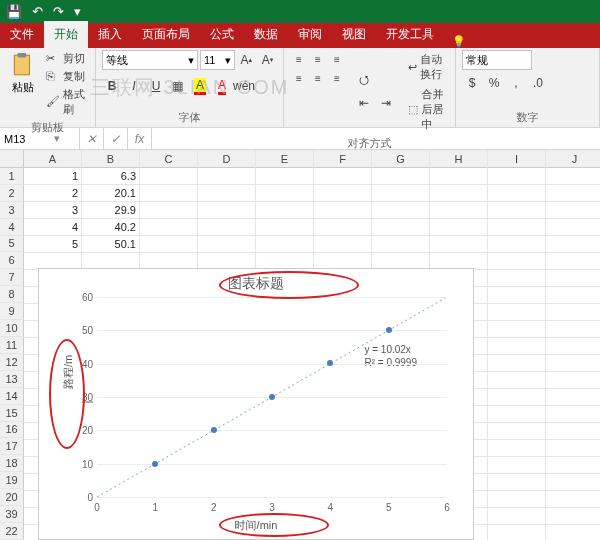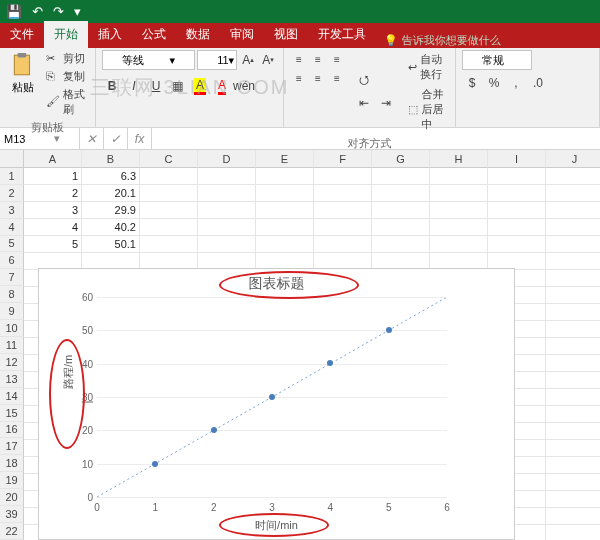--- a/index.html
+++ b/index.html
@@ -13,21 +13,21 @@
 .ribbon { background: #f1f1f1; border-bottom: 1px solid #d4d4d4; height: 80px; display: flex; position: relative; }
 .ribbon::after { content: attr(data-wm); position: absolute; left: 90px; top: 26px; font-size: 20px; color: rgba(170,170,170,0.5); letter-spacing: 2px; pointer-events: none; }
 .group { border-right: 1px solid #d4d4d4; padding: 2px 6px 0; display: flex; flex-direction: column; }
 .group-body { flex: 1; display: flex; gap: 4px; }
 .group-label { text-align: center; font-size: 11px; color: #666; padding: 2px 0; }
 .vstack { display: flex; flex-direction: column; gap: 1px; justify-content: center; }
 .btn-small { display: flex; align-items: center; gap: 3px; padding: 1px 2px; font-size: 11px; color: #444; cursor: pointer; }
 .btn-small .ic { width: 14px; height: 14px; display: inline-block; }
 .paste-big { display: flex; flex-direction: column; align-items: center; padding: 2px 4px; cursor: pointer; }
 .paste-big .ic { width: 26px; height: 28px; }
-.sel { border: 1px solid #c4c4c4; background: #fff; height: 20px; font-size: 11px; padding: 0 19px; display: flex; align-items: center; justify-content: space-between; cursor: pointer; }
+.sel { border: 1px solid #c4c4c4; background: #fff; height: 20px; font-size: 11px; padding: 0 3px; display: flex; align-items: center; justify-content: space-between; cursor: pointer; }
 .font-row { display: flex; gap: 2px; margin-bottom: 3px; }
 .icon-row { display: flex; gap: 2px; }
 .ib { width: 20px; height: 20px; border: 1px solid transparent; display: flex; align-items: center; justify-content: center; font-size: 12px; cursor: pointer; color: #444; }
 .align-grid { display: grid; grid-template-columns: repeat(3, 18px); grid-template-rows: repeat(2, 18px); gap: 1px; }
 .align-grid .ib { width: 18px; height: 18px; font-size: 10px; }
 .wrap-btn { display: flex; align-items: center; gap: 3px; font-size: 11px; padding: 2px; cursor: pointer; color: #444; }
 .formula-bar { height: 22px; border-bottom: 1px solid #d4d4d4; display: flex; align-items: stretch; background: #fff; }
 .name-box { width: 80px; border-right: 1px solid #d4d4d4; display: flex; align-items: center; padding: 0 4px; font-size: 11px; }
 .name-box input { border: none; width: 50px; font-size: 11px; outline: none; }
 .fb-btn { width: 24px; display: flex; align-items: center; justify-content: center; border-right: 1px solid #d4d4d4; color: #888; cursor: pointer; font-size: 12px; font-style: italic; }
@@ -35,21 +35,21 @@
 .sheet { display: flex; height: 390px; overflow: hidden; }
 .rowhdrs { display: flex; flex-direction: column; }
 .corner { width: 24px; height: 18px; background: #f0f0f0; border-right: 1px solid #ccc; border-bottom: 1px solid #ccc; }
 .rowhdr { width: 24px; height: 17px; background: #f0f0f0; border-right: 1px solid #ccc; border-bottom: 1px solid #e5e5e5; font-size: 11px; color: #444; display: flex; align-items: center; justify-content: center; cursor: pointer; }
 .gridarea { flex: 1; display: flex; flex-direction: column; position: relative; }
 .colhdrs { display: flex; height: 18px; }
 .colhdr { width: 58px; height: 18px; background: #f0f0f0; border-right: 1px solid #e5e5e5; border-bottom: 1px solid #ccc; font-size: 11px; color: #444; display: flex; align-items: center; justify-content: center; cursor: pointer; }
 .cells { position: relative; flex: 1; }
 .row { display: flex; height: 17px; }
 .cell { width: 58px; height: 17px; border-right: 1px solid #e5e5e5; border-bottom: 1px solid #e5e5e5; font-size: 11px; padding: 0 3px; display: flex; align-items: center; justify-content: flex-end; color: #222; cursor: cell; }
-.chart { position: absolute; left: 14px; top: 100px; width: 477px; height: 272px; background: #fff; border: 1px solid #ccc; }
+.chart { position: absolute; left: 14px; top: 100px; width: 436px; height: 272px; background: #fff; border: 1px solid #ccc; }
 .chart-title { text-align: center; font-size: 14px; color: #555; padding: 6px 0 2px; }
 .plot { position: absolute; left: 58px; top: 28px; width: 350px; height: 200px; }
 .gridline { position: absolute; left: 0; right: 0; border-top: 1px solid #ececec; }
 .ytick { position: absolute; left: -26px; width: 22px; text-align: right; font-size: 10px; color: #666; transform: translateY(-50%); }
 .xtick { position: absolute; bottom: -16px; font-size: 10px; color: #666; transform: translateX(-50%); }
 .ylabel { position: absolute; left: 22px; top: 120px; transform: rotate(-90deg); transform-origin: left top; font-size: 11px; color: #555; white-space: nowrap; }
 .xlabel { position: absolute; left: 0; right: 0; bottom: 6px; text-align: center; font-size: 11px; color: #555; }
 .pt { position: absolute; width: 6px; height: 6px; border-radius: 50%; background: #4a7ebb; transform: translate(-50%, 50%); }
 .trend { position: absolute; font-size: 10px; color: #555; text-align: left; line-height: 1.3; }
 .ellipse { position: absolute; border: 2px solid #d42020; border-radius: 50%; pointer-events: none; }
@@ -62,28 +62,28 @@
   <span class="icon">💾</span>
   <span class="icon">↶</span>
   <span class="icon">↷</span>
   <span class="icon">▾</span>
 </div>
 
 <div class="tabs">
   <div class="tab">文件</div>
   <div class="tab active">开始</div>
   <div class="tab">插入</div>
+  <div class="tab">页面布局</div>
   <div class="tab">公式</div>
   <div class="tab">数据</div>
   <div class="tab">审阅</div>
   <div class="tab">视图</div>
   <div class="tab">开发工具</div>
   <div class="tell">
       <span>💡</span>
-      <span>告诉我你想要做什么</span>
     </div>
 </div>
 
 <div class="ribbon" data-wm="三联网 3LIAN COM">
   <div class="group" style="width:96px">
     <div class="group-body">
       <div class="paste-big">
         <span class="ic"><svg viewBox="0 0 24 24">
               <rect x="4" y="3" width="14" height="18" fill="#f4c869" stroke="#b58a2e"></rect>
               <rect x="7" y="1" width="8" height="4" fill="#888" rx="1"></rect>
@@ -129,20 +129,21 @@
         <div class="ib">▦</div>
         <div class="ib">
             <span style="background:#ff0;border-bottom:3px solid red;padding:0 2px">A</span>
           </div>
         <div class="ib">
             <span style="color:red;border-bottom:3px solid red">A</span>
           </div>
         <div class="ib" style="font-size:12px">wén</div>
       </div>
     </div>
+    <div class="group-label">字体</div>
   </div>
 
   <div class="group" style="width:172px">
     <div class="group-body">
       <div class="align-grid">
         <div class="ib">≡</div>
         <div class="ib">≡</div>
         <div class="ib">≡</div>
         <div class="ib">≡</div>
         <div class="ib">≡</div>
@@ -174,20 +175,21 @@
       <div class="sel" style="width:70px">
           <span>常规</span>
         </div>
       <div class="icon-row">
         <div class="ib">$</div>
         <div class="ib">%</div>
         <div class="ib">,</div>
         <div class="ib">.0</div>
       </div>
     </div>
+    <div class="group-label">数字</div>
   </div>
 </div>
 
 <div class="formula-bar">
   <div class="name-box">
       <input value="M13" style="">
       <span style="color:#888">▾</span>
     </div>
   <div class="fb-btn">✕</div>
   <div class="fb-btn">✓</div>
@@ -500,20 +502,24 @@
           <div class="cell"></div>
         </div>
     <div class="chart">
         <div class="chart-title">图表标题</div>
         <div class="ylabel">路程/m</div>
         <div class="xlabel">时间/min</div>
         <div class="plot">
           <svg class="trendsvg">
               <line x1="0" y1="200" x2="350" y2="0" stroke="#7aa3d4" stroke-width="1" stroke-dasharray="2,3"></line>
             </svg>
+          <div class="trend" style="right:30px;top:46px">
+            <div>y = 10.02x</div>
+            <div>R² = 0.9999</div>
+          </div>
         <div class="gridline" style="top: 200px;"></div>
             <div class="ytick" style="top: 200px;">0</div>
             <div class="gridline" style="top: 166.667px;"></div>
             <div class="ytick" style="top: 166.667px;">10</div>
             <div class="gridline" style="top: 133.333px;"></div>
             <div class="ytick" style="top: 133.333px;">20</div>
             <div class="gridline" style="top: 100px;"></div>
             <div class="ytick" style="top: 100px; text-decoration: underline;">30</div>
             <div class="gridline" style="top: 66.6667px;"></div>
             <div class="ytick" style="top: 66.6667px;">40</div>

